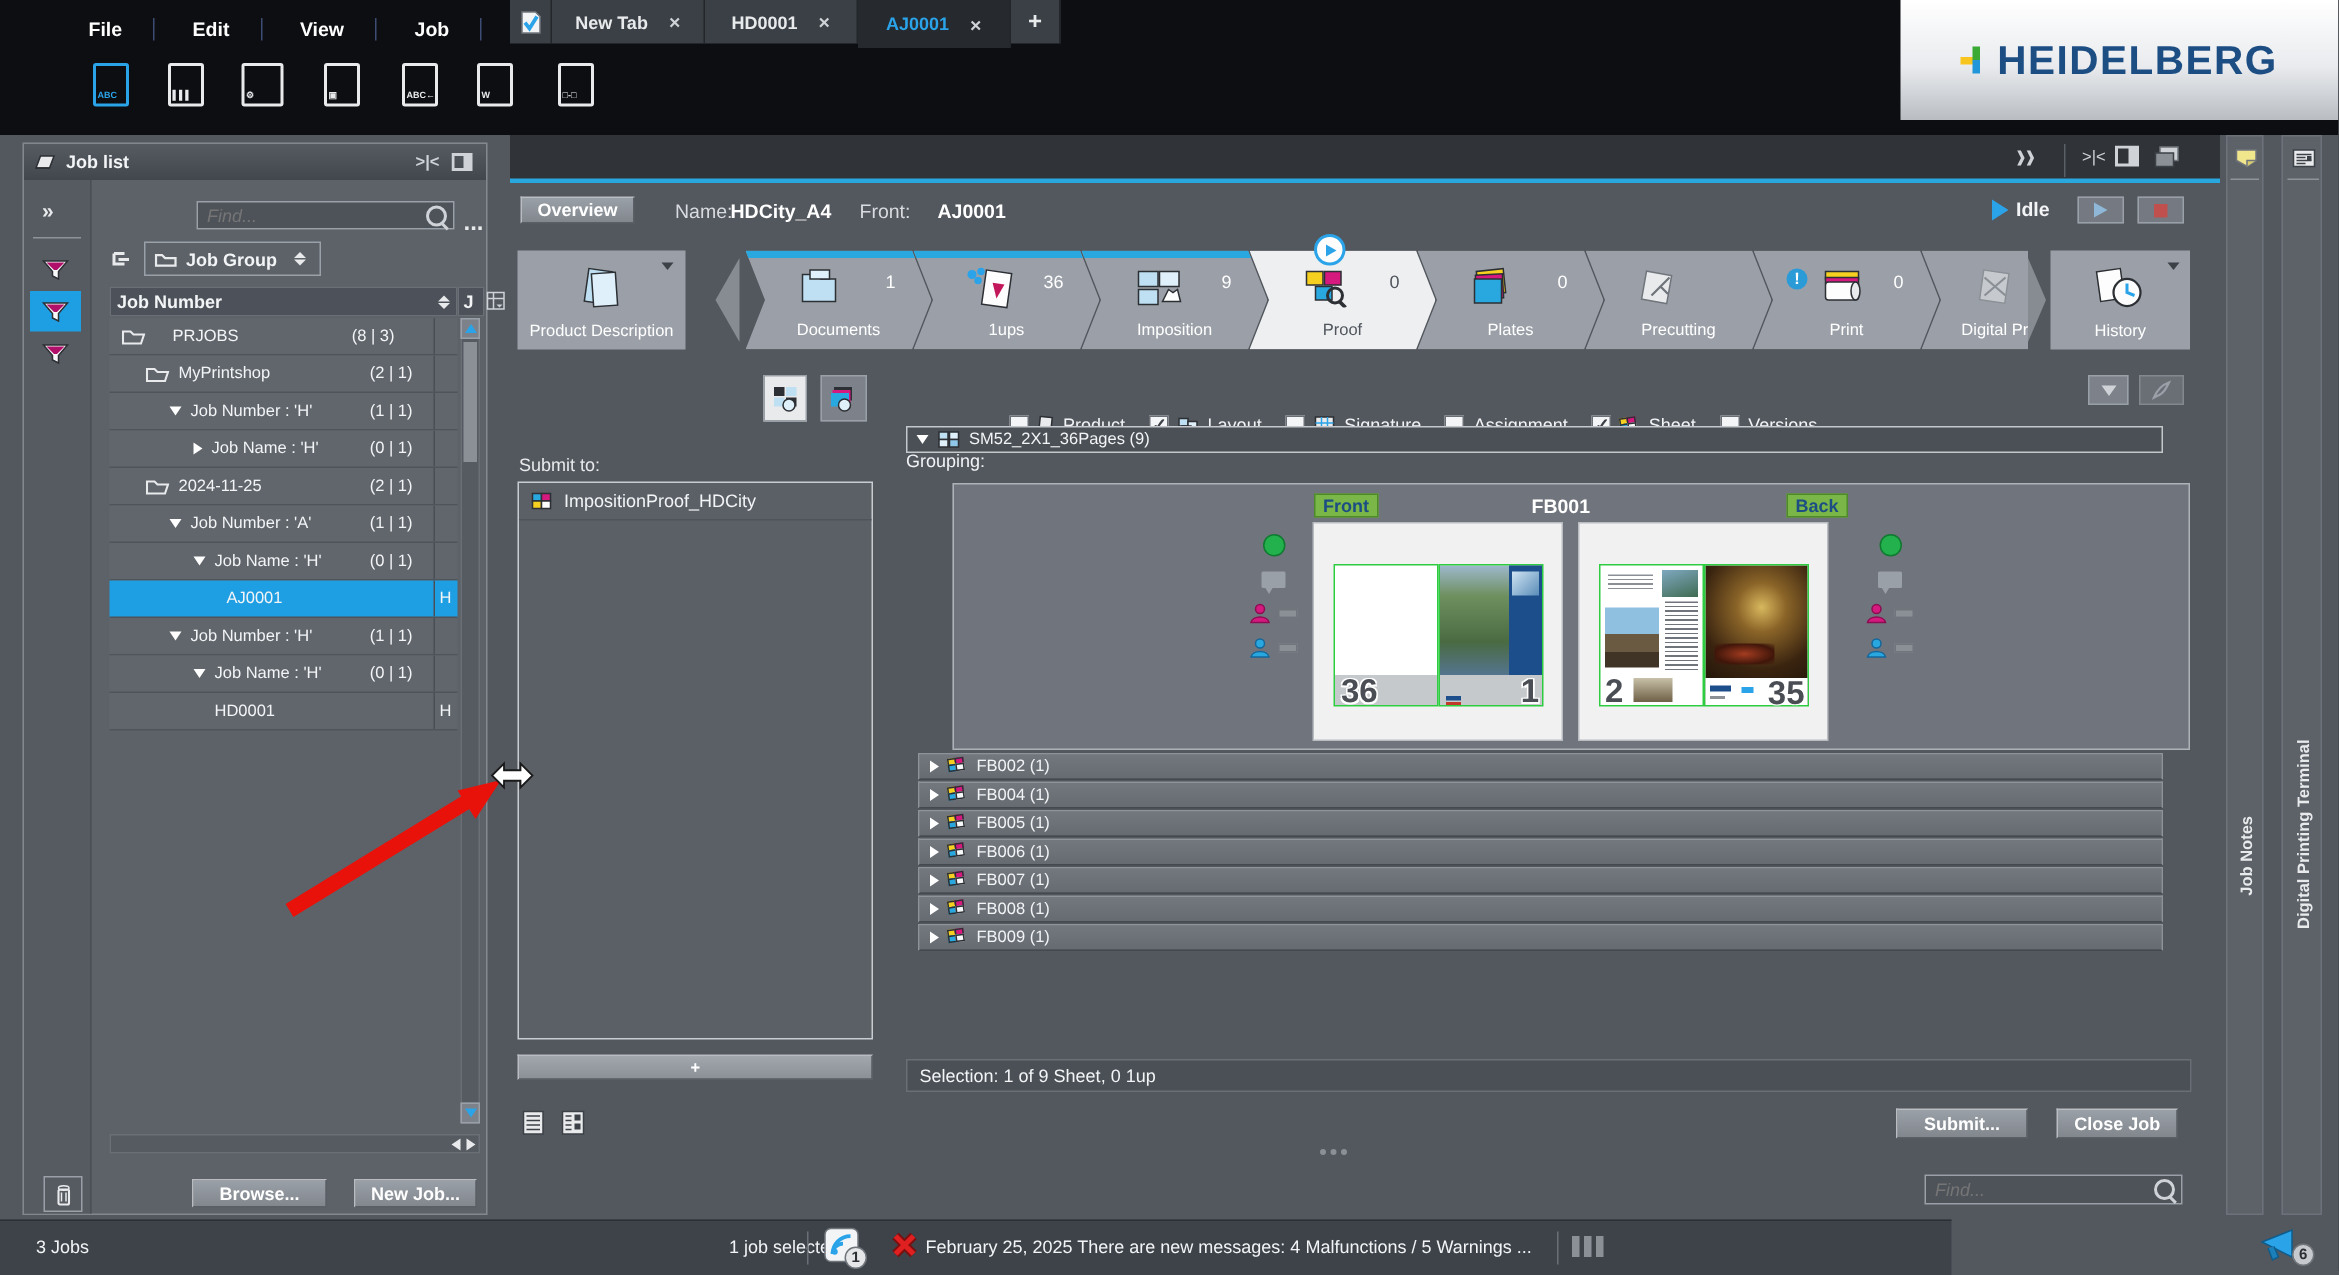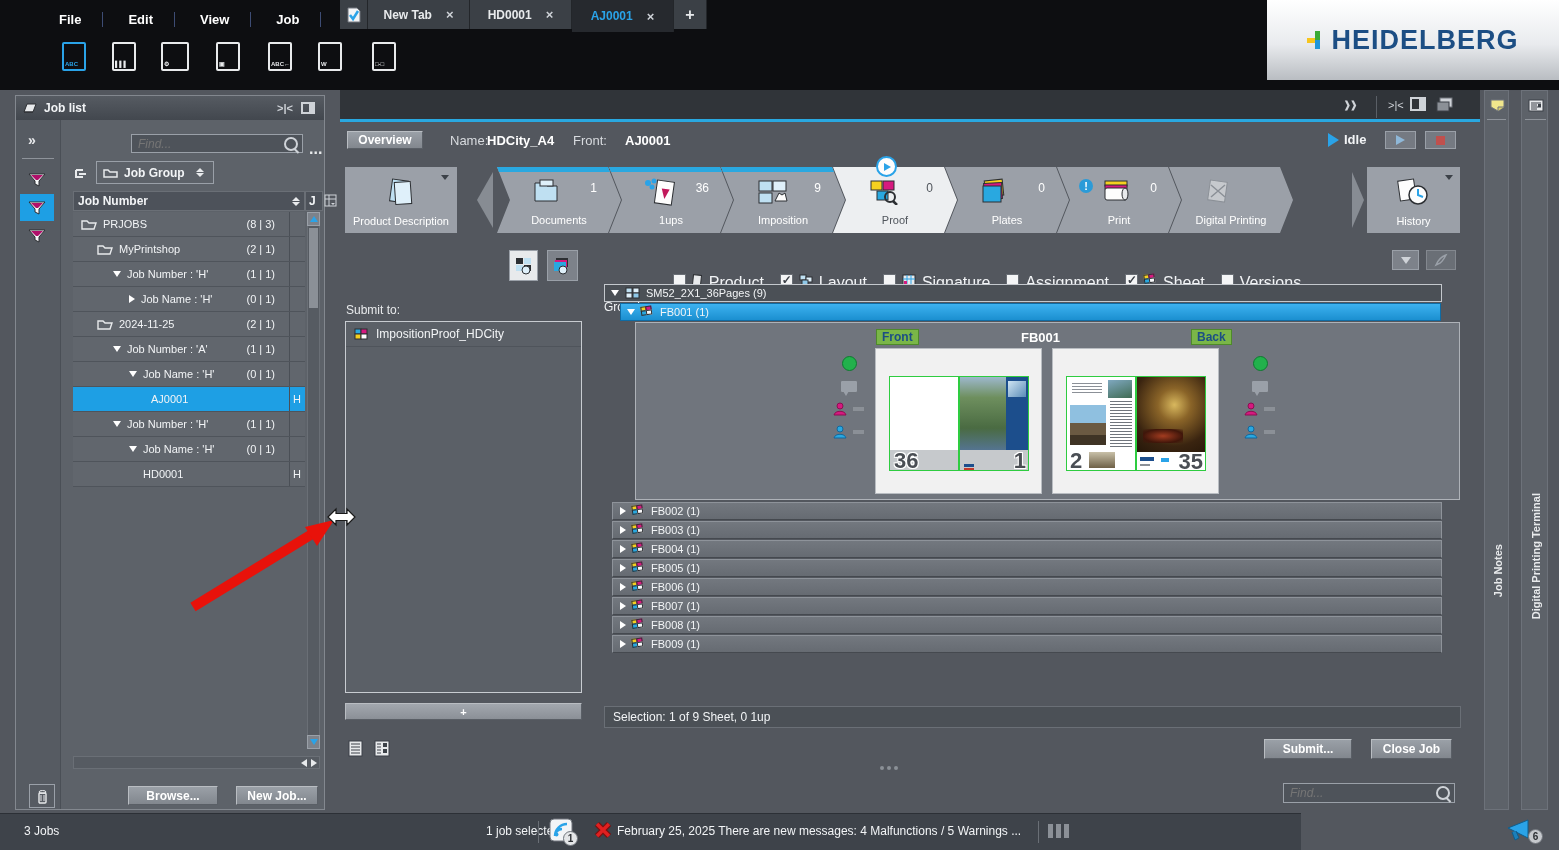--- a/index.html
+++ b/index.html
@@ -64,21 +64,21 @@
         clip-path:polygon(0 0,calc(100% - 13px) 0,100% 50%,calc(100% - 13px) 100%,0 100%,13px 50%);}
   .step:first-child{margin-left:0;}
   .step.done::before{content:"";position:absolute;left:0;top:0;right:0;height:5px;background:#29a8e0;}
   .step.active{background:#edeff1;color:#50555c;}
   .step .lbl{position:absolute;bottom:7px;width:100%;text-align:center;font-size:11px;}
   .step .cnt{position:absolute;right:24px;top:14px;font-size:12px;}
   .sicon{position:absolute;left:34px;top:10px;}
   
   .cb{width:13px;height:13px;background:#f4f5f6;border:1px solid #6a6f76;box-sizing:border-box;position:relative;flex:none;}
   .cb.on::after{content:"✓";position:absolute;left:1px;top:-2px;font-size:12px;font-weight:bold;color:#3c4148;}
-  .gitem{display:flex;align-items:flex-start;gap:6px;font-size:16px;color:#f2f4f6;}
+  .gitem{display:flex;align-items:flex-end;gap:6px;font-size:12px;color:#f2f4f6;}
   
   .fbrow{display:flex;align-items:center;height:18px;margin-bottom:1px;padding-left:7px;gap:6px;font-size:11px;
          background:linear-gradient(180deg,#73787f,#666b72);border:1px solid #8e939a;border-bottom-color:#45494f;box-sizing:border-box;}
   .cmyk{width:13px;height:12px;position:relative;flex:none;transform:rotate(-8deg);}
   .cmyk i{position:absolute;width:6px;height:5px;display:block;border:1px solid #2c2f33;box-sizing:border-box;}
   .cmyk .c1{left:0;top:0;background:#f5d020;}
   .cmyk .c2{left:5px;top:0;background:#d6197f;}
   .cmyk .c3{left:0;top:4px;background:#29a8e0;}
   .cmyk .c4{left:5px;top:4px;background:#f7f8f9;}
   
@@ -218,21 +218,21 @@
     <div style="position:absolute;left:289px;top:95px;width:18px;height:20px;background:#4d525a;border:1px solid #6a6f76;display:flex;align-items:center;padding-left:3px;font-weight:bold;font-size:12px;box-sizing:border-box;">
       <span>J</span>
     </div>
     <svg style="position:absolute;left:308px;top:98px;" width="14" height="14">
         <rect x="1" y="1" width="11" height="11" fill="none" stroke="#cfd3d8"></rect>
         <path d="M1 5 H12 M5 1 V12" stroke="#cfd3d8"></path>
         <path d="M7 9 l2 2 l2 -2" fill="#cfd3d8"></path>
       </svg>
 
     <div style="position:absolute;left:57px;top:116px;width:232px;">
-      <div class="jl-row" style="padding-left:8px;gap:6px;">
+      <div class="jl-row" style="padding-left:8px;gap:18px;">
         <svg width="16" height="11">
             <path d="M1 2 L6 2 L8 4 L15 4 L13 10 L1 10 Z" fill="none" stroke="#e8eaec" stroke-width="1.4"></path>
           </svg>
         <span>PRJOBS</span>
           <span class="jl-count">(8 | 3)</span>
           <span class="jl-col2"></span>
       </div>
       <div class="jl-row" style="padding-left:24px;gap:6px;">
         <svg width="16" height="11">
             <path d="M1 2 L6 2 L8 4 L15 4 L13 10 L1 10 Z" fill="none" stroke="#e8eaec" stroke-width="1.4"></path>
@@ -428,20 +428,28 @@
       <div class="lbl">Proof</div>
     </div>
     <div class="step" style="z-index:4;">
       <svg class="sicon" width="30" height="28">
           <rect x="6" y="3" width="18" height="16" fill="#f5d020" stroke="#2c2f33" transform="rotate(-6 15 11)"></rect>
           <rect x="5" y="6" width="18" height="16" fill="#d6197f" stroke="#2c2f33" transform="rotate(-3 14 14)"></rect>
           <rect x="4" y="9" width="18" height="16" fill="#29a8e0" stroke="#2c2f33"></rect>
         </svg>
       <span class="cnt">0</span>
       <div class="lbl">Plates</div>
+    </div>
+    <div class="step" style="z-index:3;">
+      <svg class="sicon" width="30" height="28">
+          <rect x="5" y="5" width="17" height="19" fill="#e8eaec" stroke="#70757c" transform="rotate(10 13 14)"></rect>
+          <path d="M10 20 L22 8 M16 14 l5 5" stroke="#70757c" stroke-width="1.5"></path>
+        </svg>
+      <span class="cnt"></span>
+      <div class="lbl">Precutting</div>
     </div>
     <div class="step" style="z-index:2;">
       <span style="position:absolute;left:22px;top:12px;width:14px;height:14px;border-radius:50%;background:#2b9bd8;color:#fff;font-weight:bold;font-size:11px;text-align:center;line-height:14px;">!</span>
       <svg class="sicon" style="left:44px;" width="30" height="28">
           <rect x="4" y="4" width="22" height="5" fill="#f5d020" stroke="#2c2f33"></rect>
           <rect x="4" y="8" width="22" height="4" fill="#d6197f" stroke="#2c2f33"></rect>
           <rect x="4" y="11" width="22" height="12" rx="2" fill="#fdfdfd" stroke="#2c2f33"></rect>
           <ellipse cx="24" cy="17" rx="3" ry="6" fill="#e8eaec" stroke="#2c2f33"></ellipse>
         </svg>
       <span class="cnt">0</span>
@@ -560,30 +568,20 @@
   <div style="position:absolute;left:604px;top:284px;width:838px;height:18px;background:#4b5056;border:1px solid #c4c8cd;display:flex;align-items:center;gap:6px;padding-left:6px;box-sizing:border-box;">
     <span class="tri-d"></span>
     <svg width="15" height="12">
         <rect x="1" y="1" width="6" height="5" fill="#bfe0f2" stroke="#2c2f33"></rect>
         <rect x="8" y="1" width="6" height="5" fill="#dff0fa" stroke="#2c2f33"></rect>
         <rect x="1" y="6" width="6" height="5" fill="#dff0fa" stroke="#2c2f33"></rect>
         <rect x="8" y="6" width="6" height="5" fill="#8fc8e8" stroke="#2c2f33"></rect>
       </svg>
     <span style="font-size:11px;">SM52_2X1_36Pages (9)</span>
   </div>
-  <div style="position:absolute;left:620px;top:303px;width:821px;height:18px;background:linear-gradient(180deg,#3db2f0,#1b8fd0);border:1px solid #0f6ba3;display:flex;align-items:center;gap:6px;padding-left:6px;box-sizing:border-box;">
-    <span class="tri-d"></span>
-    <span class="cmyk">
-        <i class="c1"></i>
-        <i class="c2"></i>
-        <i class="c3"></i>
-        <i class="c4"></i>
-      </span>
-    <span style="font-size:11px;">FB001 (1)</span>
-  </div>
 
   <div style="position:absolute;left:635px;top:322px;width:825px;height:178px;background:#70757d;border:1px solid #aeb2b8;box-sizing:border-box;">
     <div style="position:absolute;left:240px;top:6px;background:#7ab648;border:1px solid #4e8a2a;color:#1c4e84;font-weight:bold;font-size:12px;padding:0 5px;"><span>Front</span></div>
     <div style="position:absolute;left:385px;top:7px;font-weight:bold;font-size:13px;color:#fff;"><span>FB001</span></div>
     <div style="position:absolute;left:555px;top:6px;background:#7ab648;border:1px solid #4e8a2a;color:#1c4e84;font-weight:bold;font-size:12px;padding:0 5px;"><span>Back</span></div>
 
     <div style="position:absolute;left:197px;top:33px;display:flex;flex-direction:column;gap:9px;align-items:center;">
       <span class="dot"></span>
       <span class="bubble"></span>
       <span style="display:flex;align-items:center;gap:5px;">
@@ -659,30 +657,20 @@
   <div style="position:absolute;left:612px;top:502px;width:830px;">
     <div class="fbrow">
         <span class="tri-r"></span>
         <span class="cmyk">
           <i class="c1"></i>
           <i class="c2"></i>
           <i class="c3"></i>
           <i class="c4"></i>
         </span>
         <span>FB002 (1)</span>
-      </div>
-    <div class="fbrow">
-        <span class="tri-r"></span>
-        <span class="cmyk">
-          <i class="c1"></i>
-          <i class="c2"></i>
-          <i class="c3"></i>
-          <i class="c4"></i>
-        </span>
-        <span>FB003 (1)</span>
       </div>
     <div class="fbrow">
         <span class="tri-r"></span>
         <span class="cmyk">
           <i class="c1"></i>
           <i class="c2"></i>
           <i class="c3"></i>
           <i class="c4"></i>
         </span>
         <span>FB004 (1)</span>

